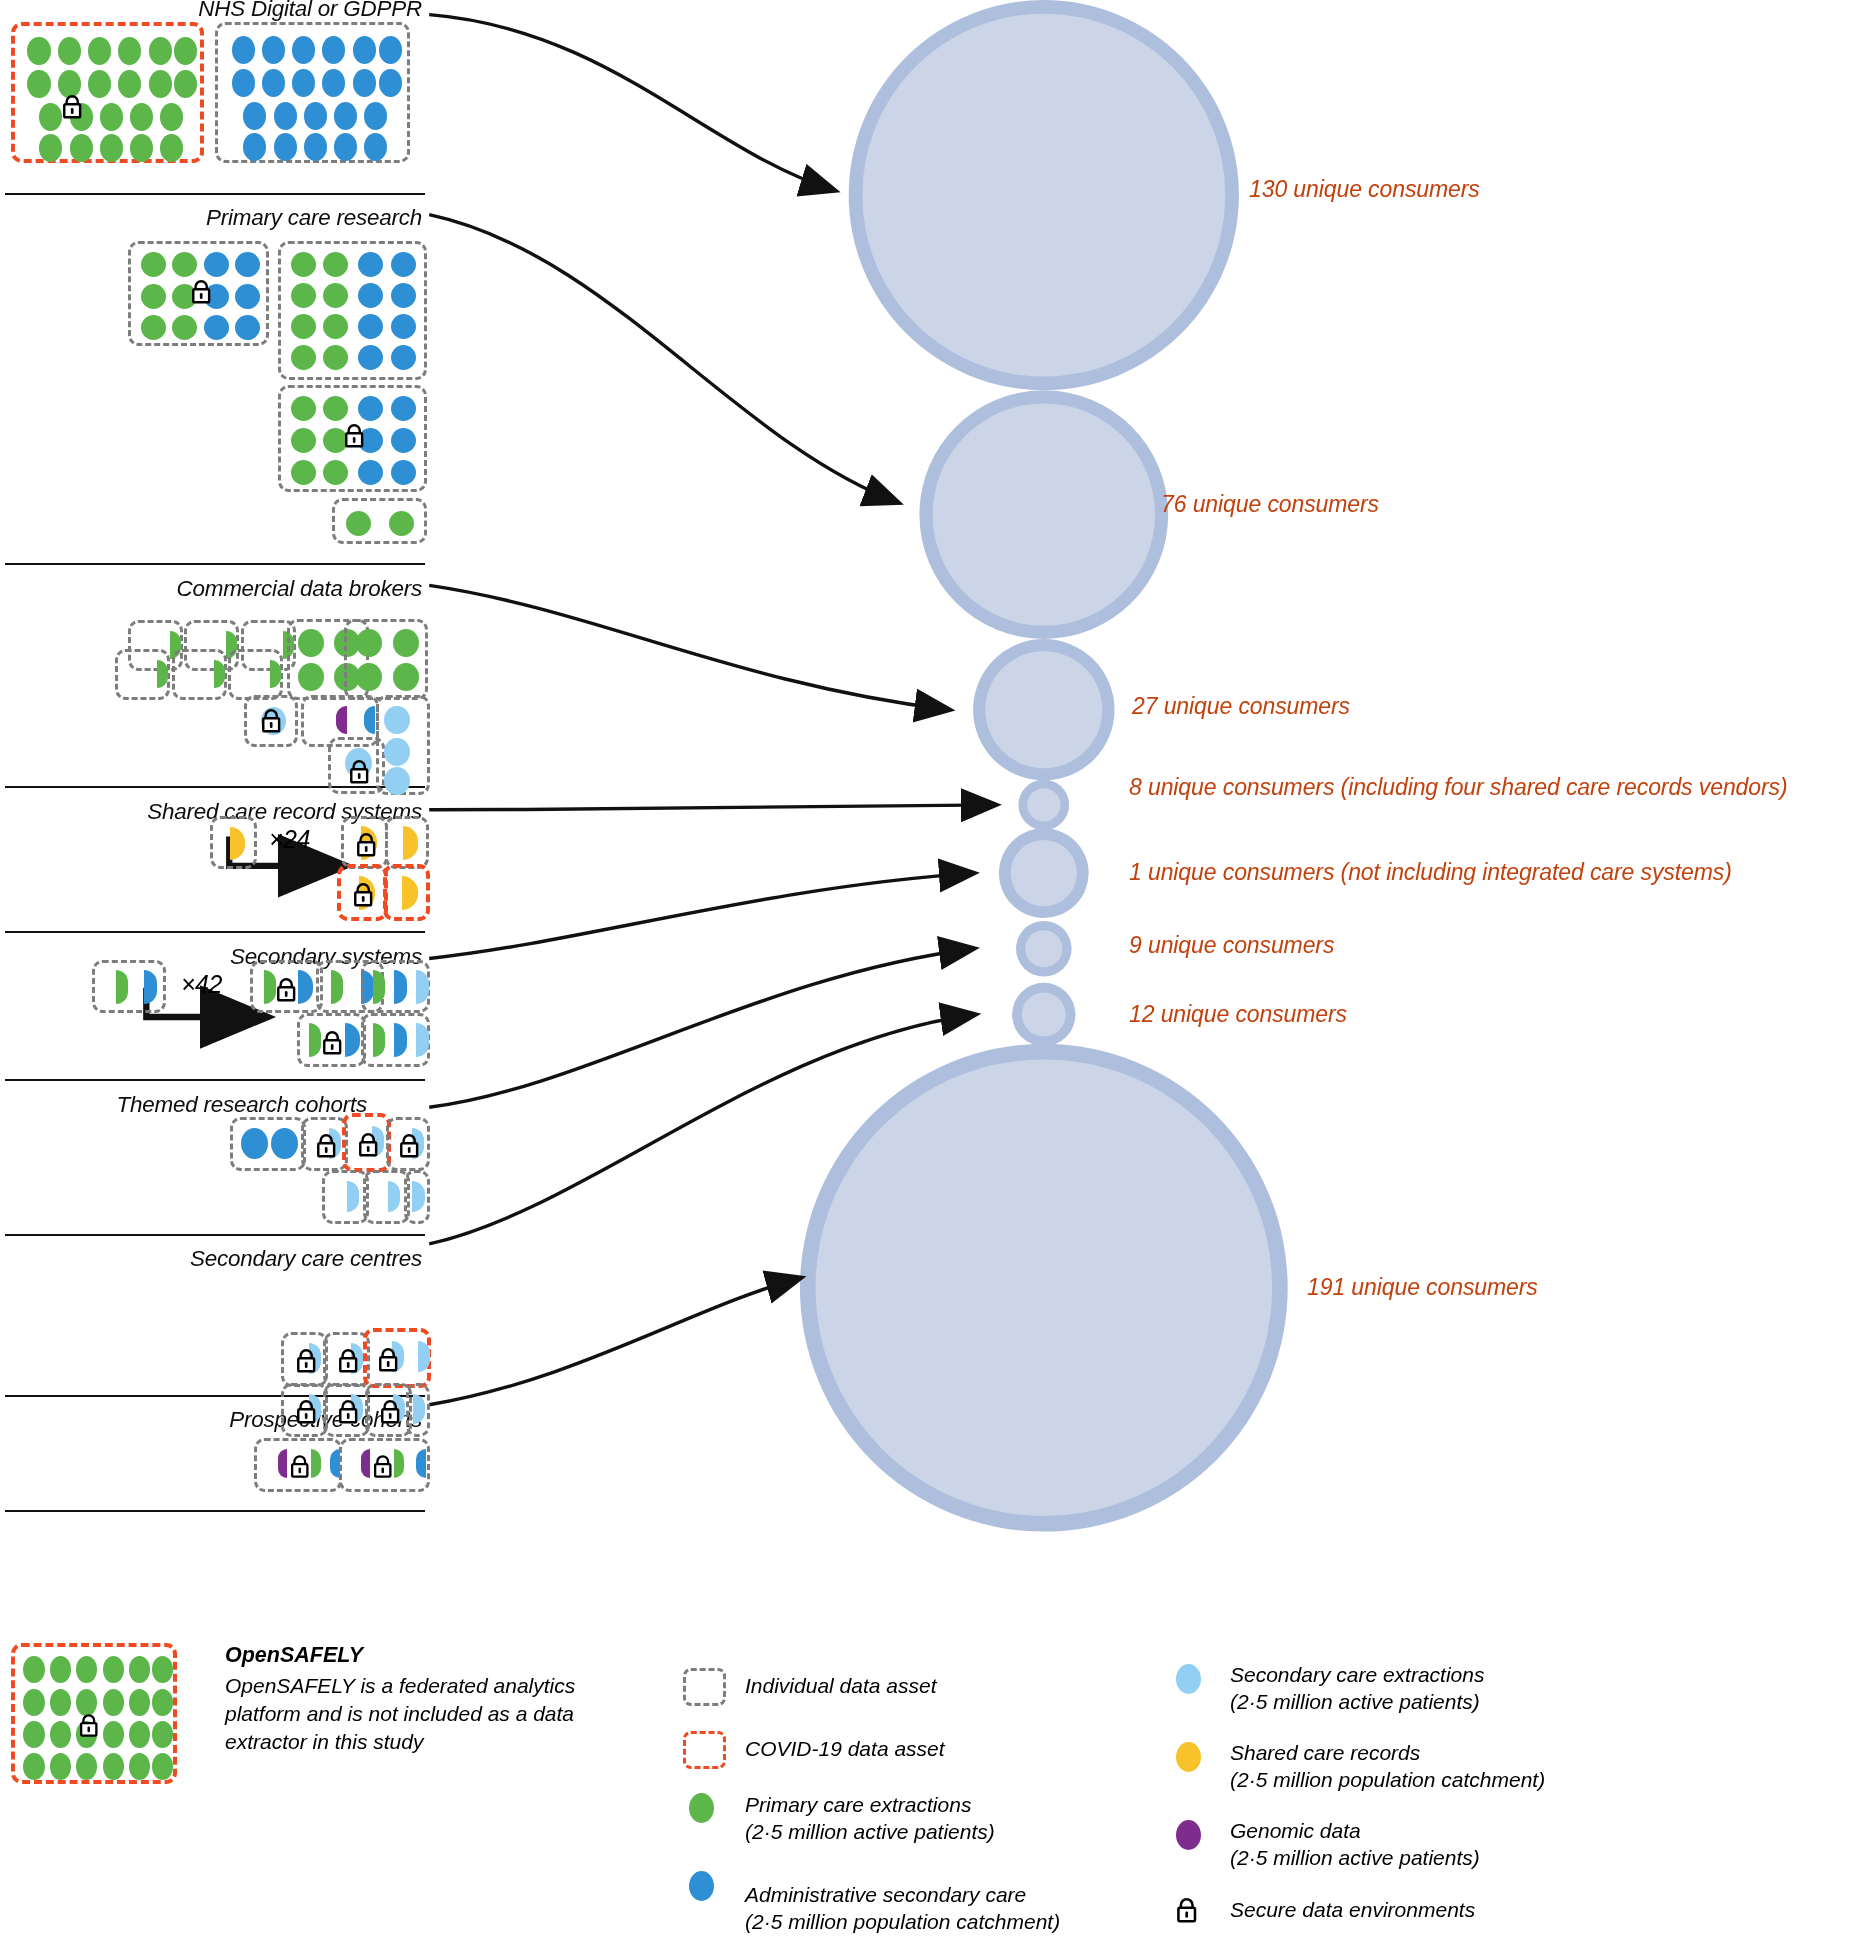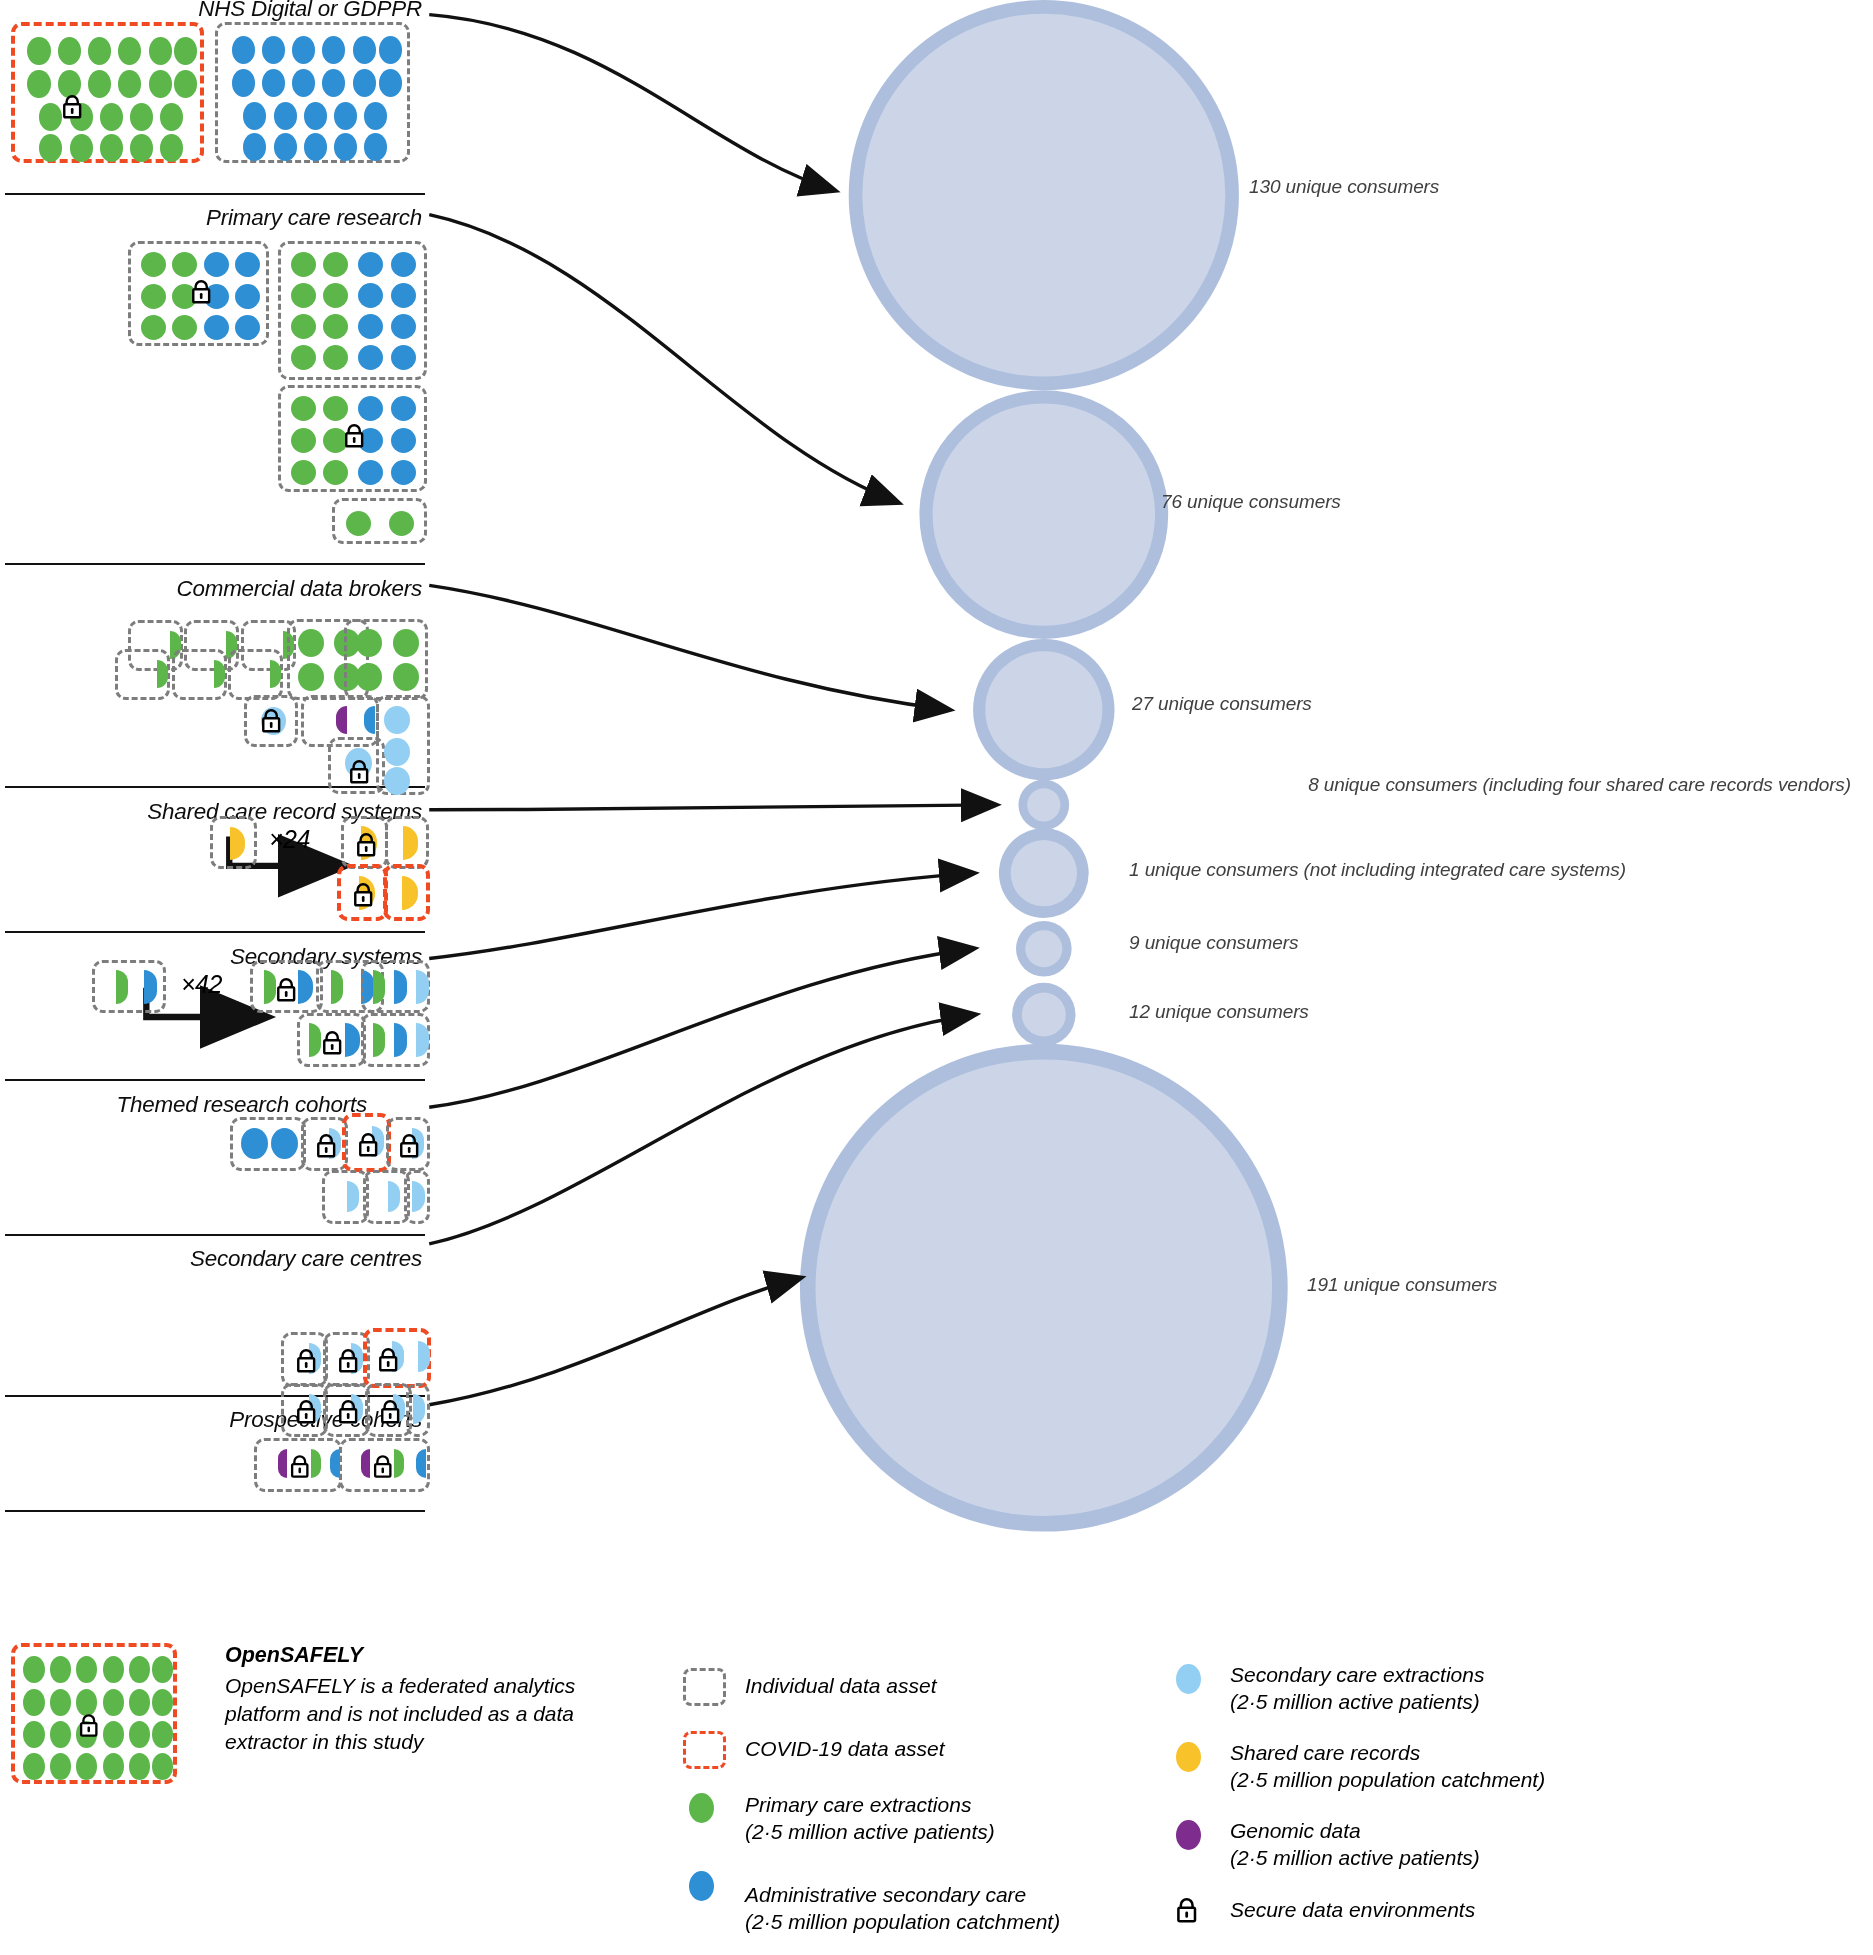--- a/index.html
+++ b/index.html
@@ -37,21 +37,21 @@
   
   .halfL{position:absolute;border-radius:487px 0 0 487px;}
   .halfL.purple{background:#7e2d8e;}
   .halfL.blue{background:#2f8fd4;}
 
   .lock{position:absolute;z-index:5;}
   .mult{position:absolute;font-size:25px;letter-spacing:-0.5px;}
 
   
   .clabel{
-    position:absolute;font-size:19px;line-height:1.45;color:#404040;
+    position:absolute;font-size:23px;line-height:1.45;color:#c2410c;
     letter-spacing:-0.1px;
   }
 
   
   .legend-title{position:absolute;font-size:21.5px;font-weight:bold;}
   .legend-body{position:absolute;font-size:21px;line-height:1.33;max-width:390px;}
   .leg-item{position:absolute;font-size:21px;line-height:1.3;}
   .leg-swatch{position:absolute;border-radius:50%;}
   .leg-box{position:absolute;box-sizing:border-box;border:3.4px dashed #7d7d7d;border-radius:7.8px;}
   .leg-box.covid{border-color:#f04a23;}
@@ -528,21 +528,21 @@
           <path d="M6 11V8a6 6 0 0 1 12 0v3" fill="none" stroke="#000" stroke-width="2.6"></path>
           <rect x="3.5" y="10.6" width="17" height="14" rx="1.5" fill="#fff" stroke="#000" stroke-width="2.6"></rect>
           <rect x="10.6" y="14.5" width="2.8" height="6.5" rx="1.4" fill="#000"></rect>
         </svg>
     </span>
   </div>
 
   <div class="clabel" style="left:1249px;top:173px;">130 unique consumers</div>
   <div class="clabel" style="left:1161px;top:488px;">76 unique consumers</div>
   <div class="clabel" style="left:1132px;top:690px;">27 unique consumers</div>
-  <div class="clabel" style="left:1129px;top:771px;width:722px;text-align:right;">8 unique consumers (including four shared care records vendors)</div>
+  <div class="clabel" style="left:1129px;top:771px;width:722px;">8 unique consumers (including four shared care records vendors)</div>
   <div class="clabel" style="left:1129px;top:856px;width:732px;">1 unique consumers (not including integrated care systems)</div>
   <div class="clabel" style="left:1129px;top:929px;">9 unique consumers</div>
   <div class="clabel" style="left:1129px;top:998px;">12 unique consumers</div>
   <div class="clabel" style="left:1307px;top:1271px;">191 unique consumers</div>
 
   <div class="asset covid" style="left:10.7px;top:1643px;width:166px;height:141px;">
     <div class="dot green" style="left:8.8px;top:8.8px;width:21.5px;height:27px;"></div>
     <div class="dot green" style="left:35px;top:8.8px;width:21.5px;height:27px;"></div>
     <div class="dot green" style="left:61px;top:8.8px;width:21.5px;height:27px;"></div>
     <div class="dot green" style="left:88px;top:8.8px;width:21.5px;height:27px;"></div>

